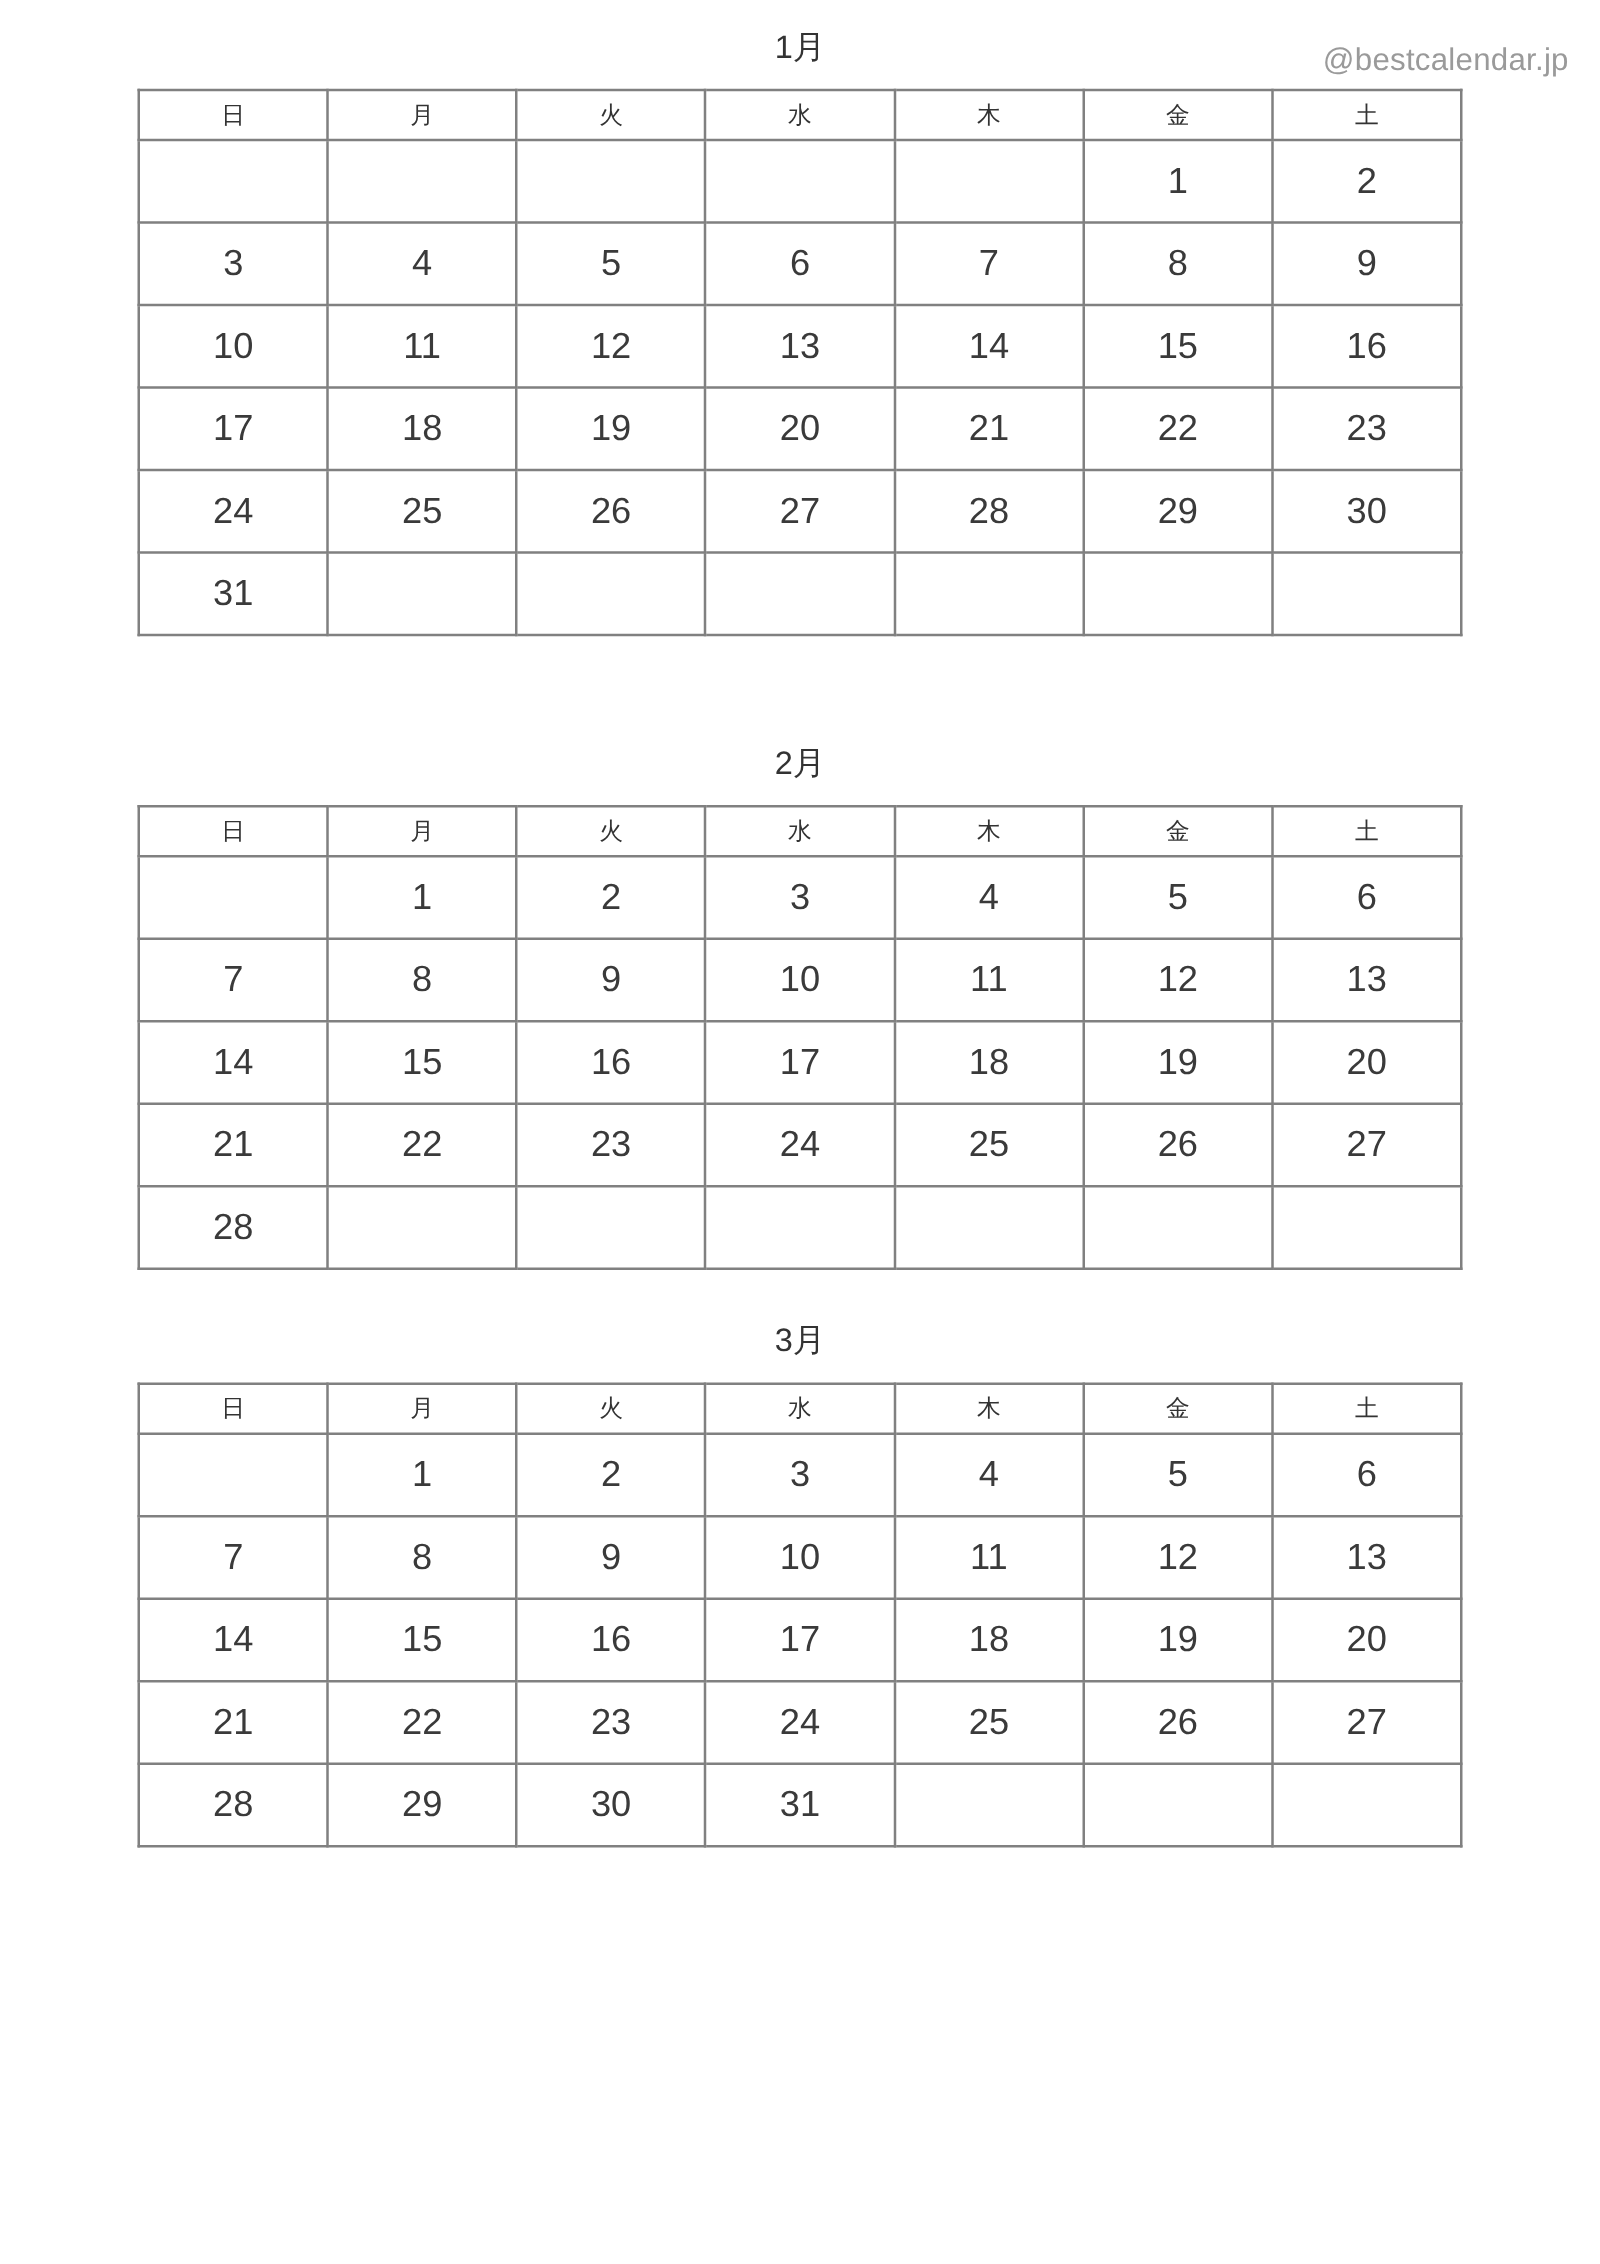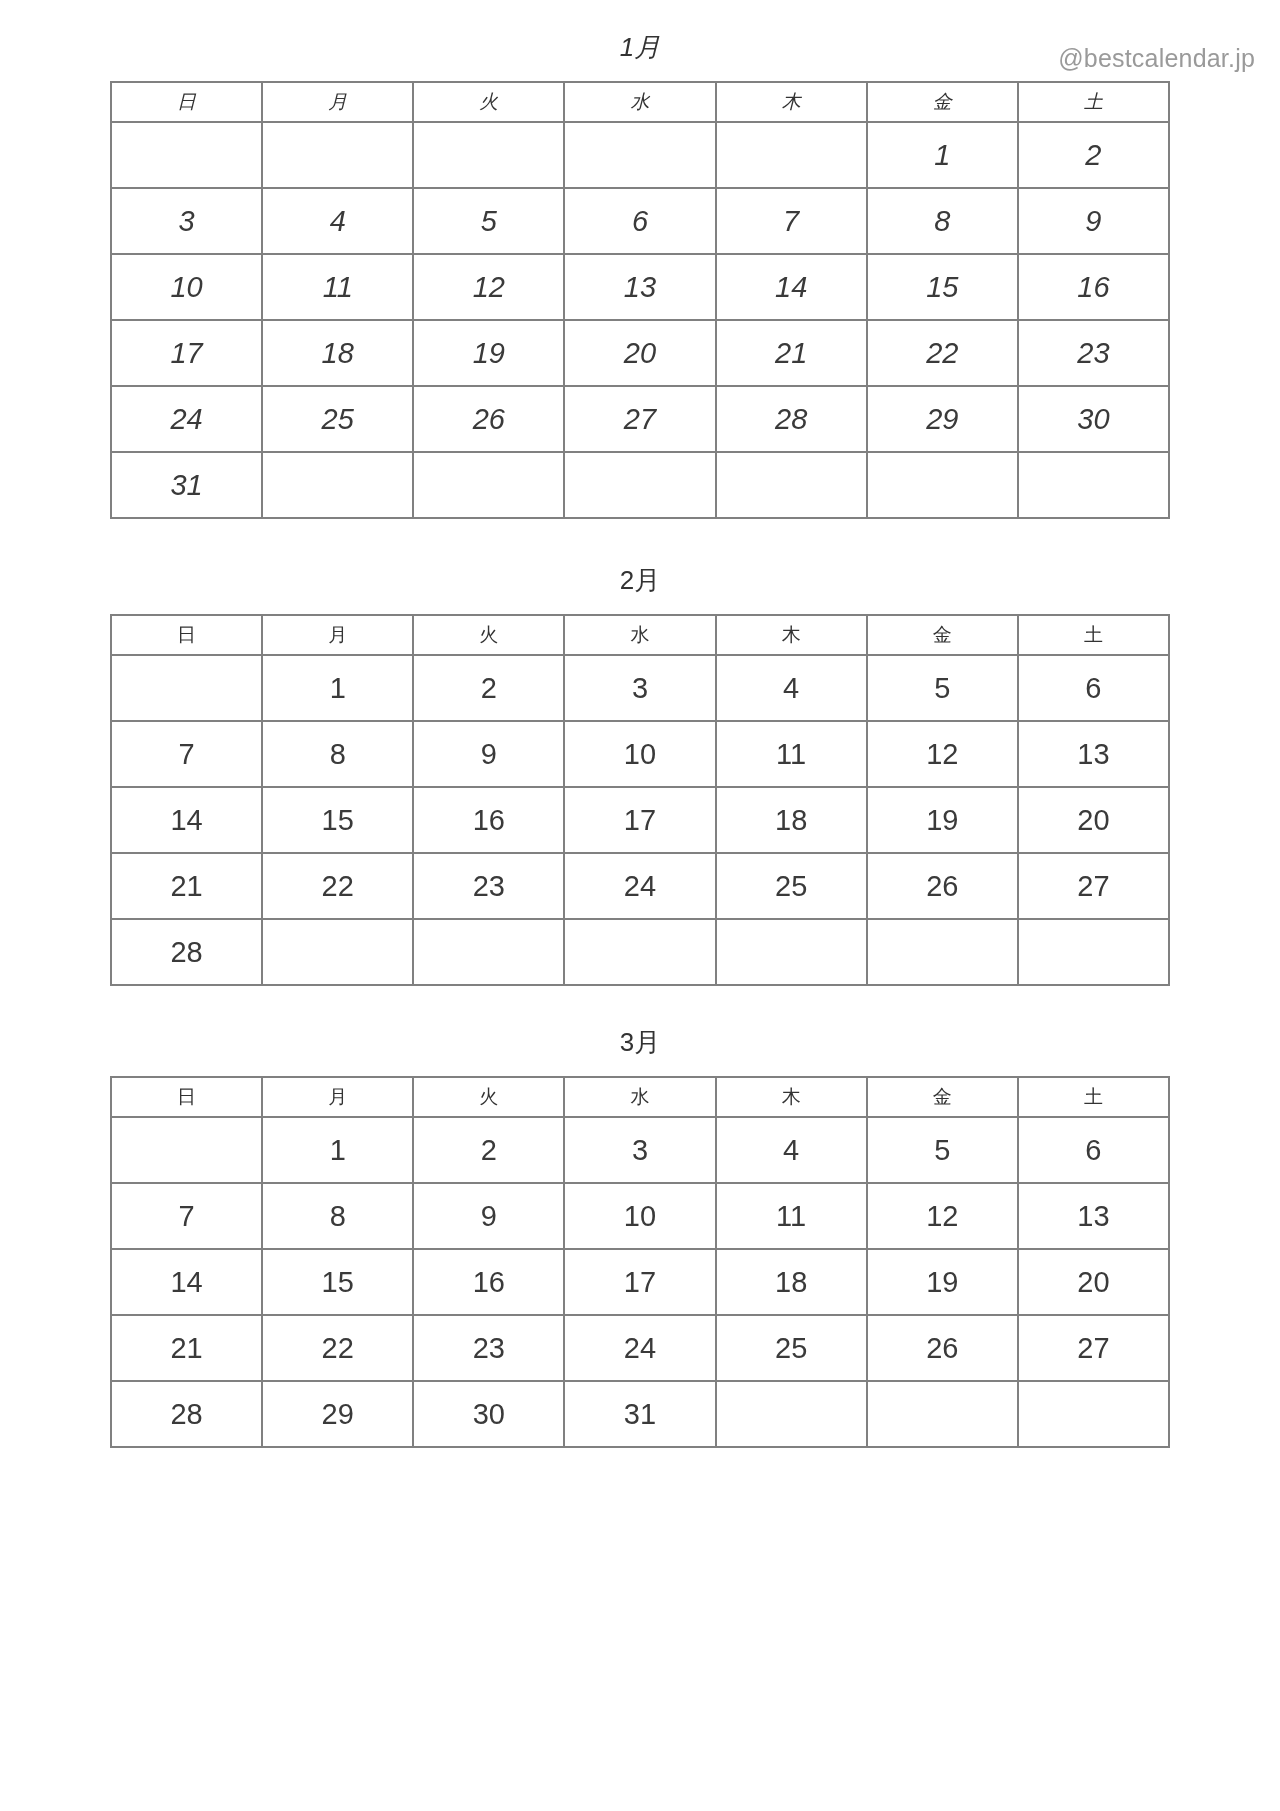--- a/index.html
+++ b/index.html
@@ -41,22 +41,22 @@
     margin: 0;
     padding-top: 75px;
     letter-spacing: 0.5px;
   }
 
   .month-block {
     width: 1060px;
     margin: 0 auto;
   }
 
-  .month-block.m1 { margin-top: 30px; font-style: italic; }
-  .month-block.m2 { margin-top: 44px; }
+  .month-block.m1 { margin-top: 20px; }
+  .month-block.m2 { margin-top: 84px; }
   .month-block.m3 { margin-top: 39px; }
 
   .month-label {
     text-align: center;
     font-size: 26px;
     color: #333333;
     font-weight: 400;
     margin: 0 0 16px 0;
   }
 

